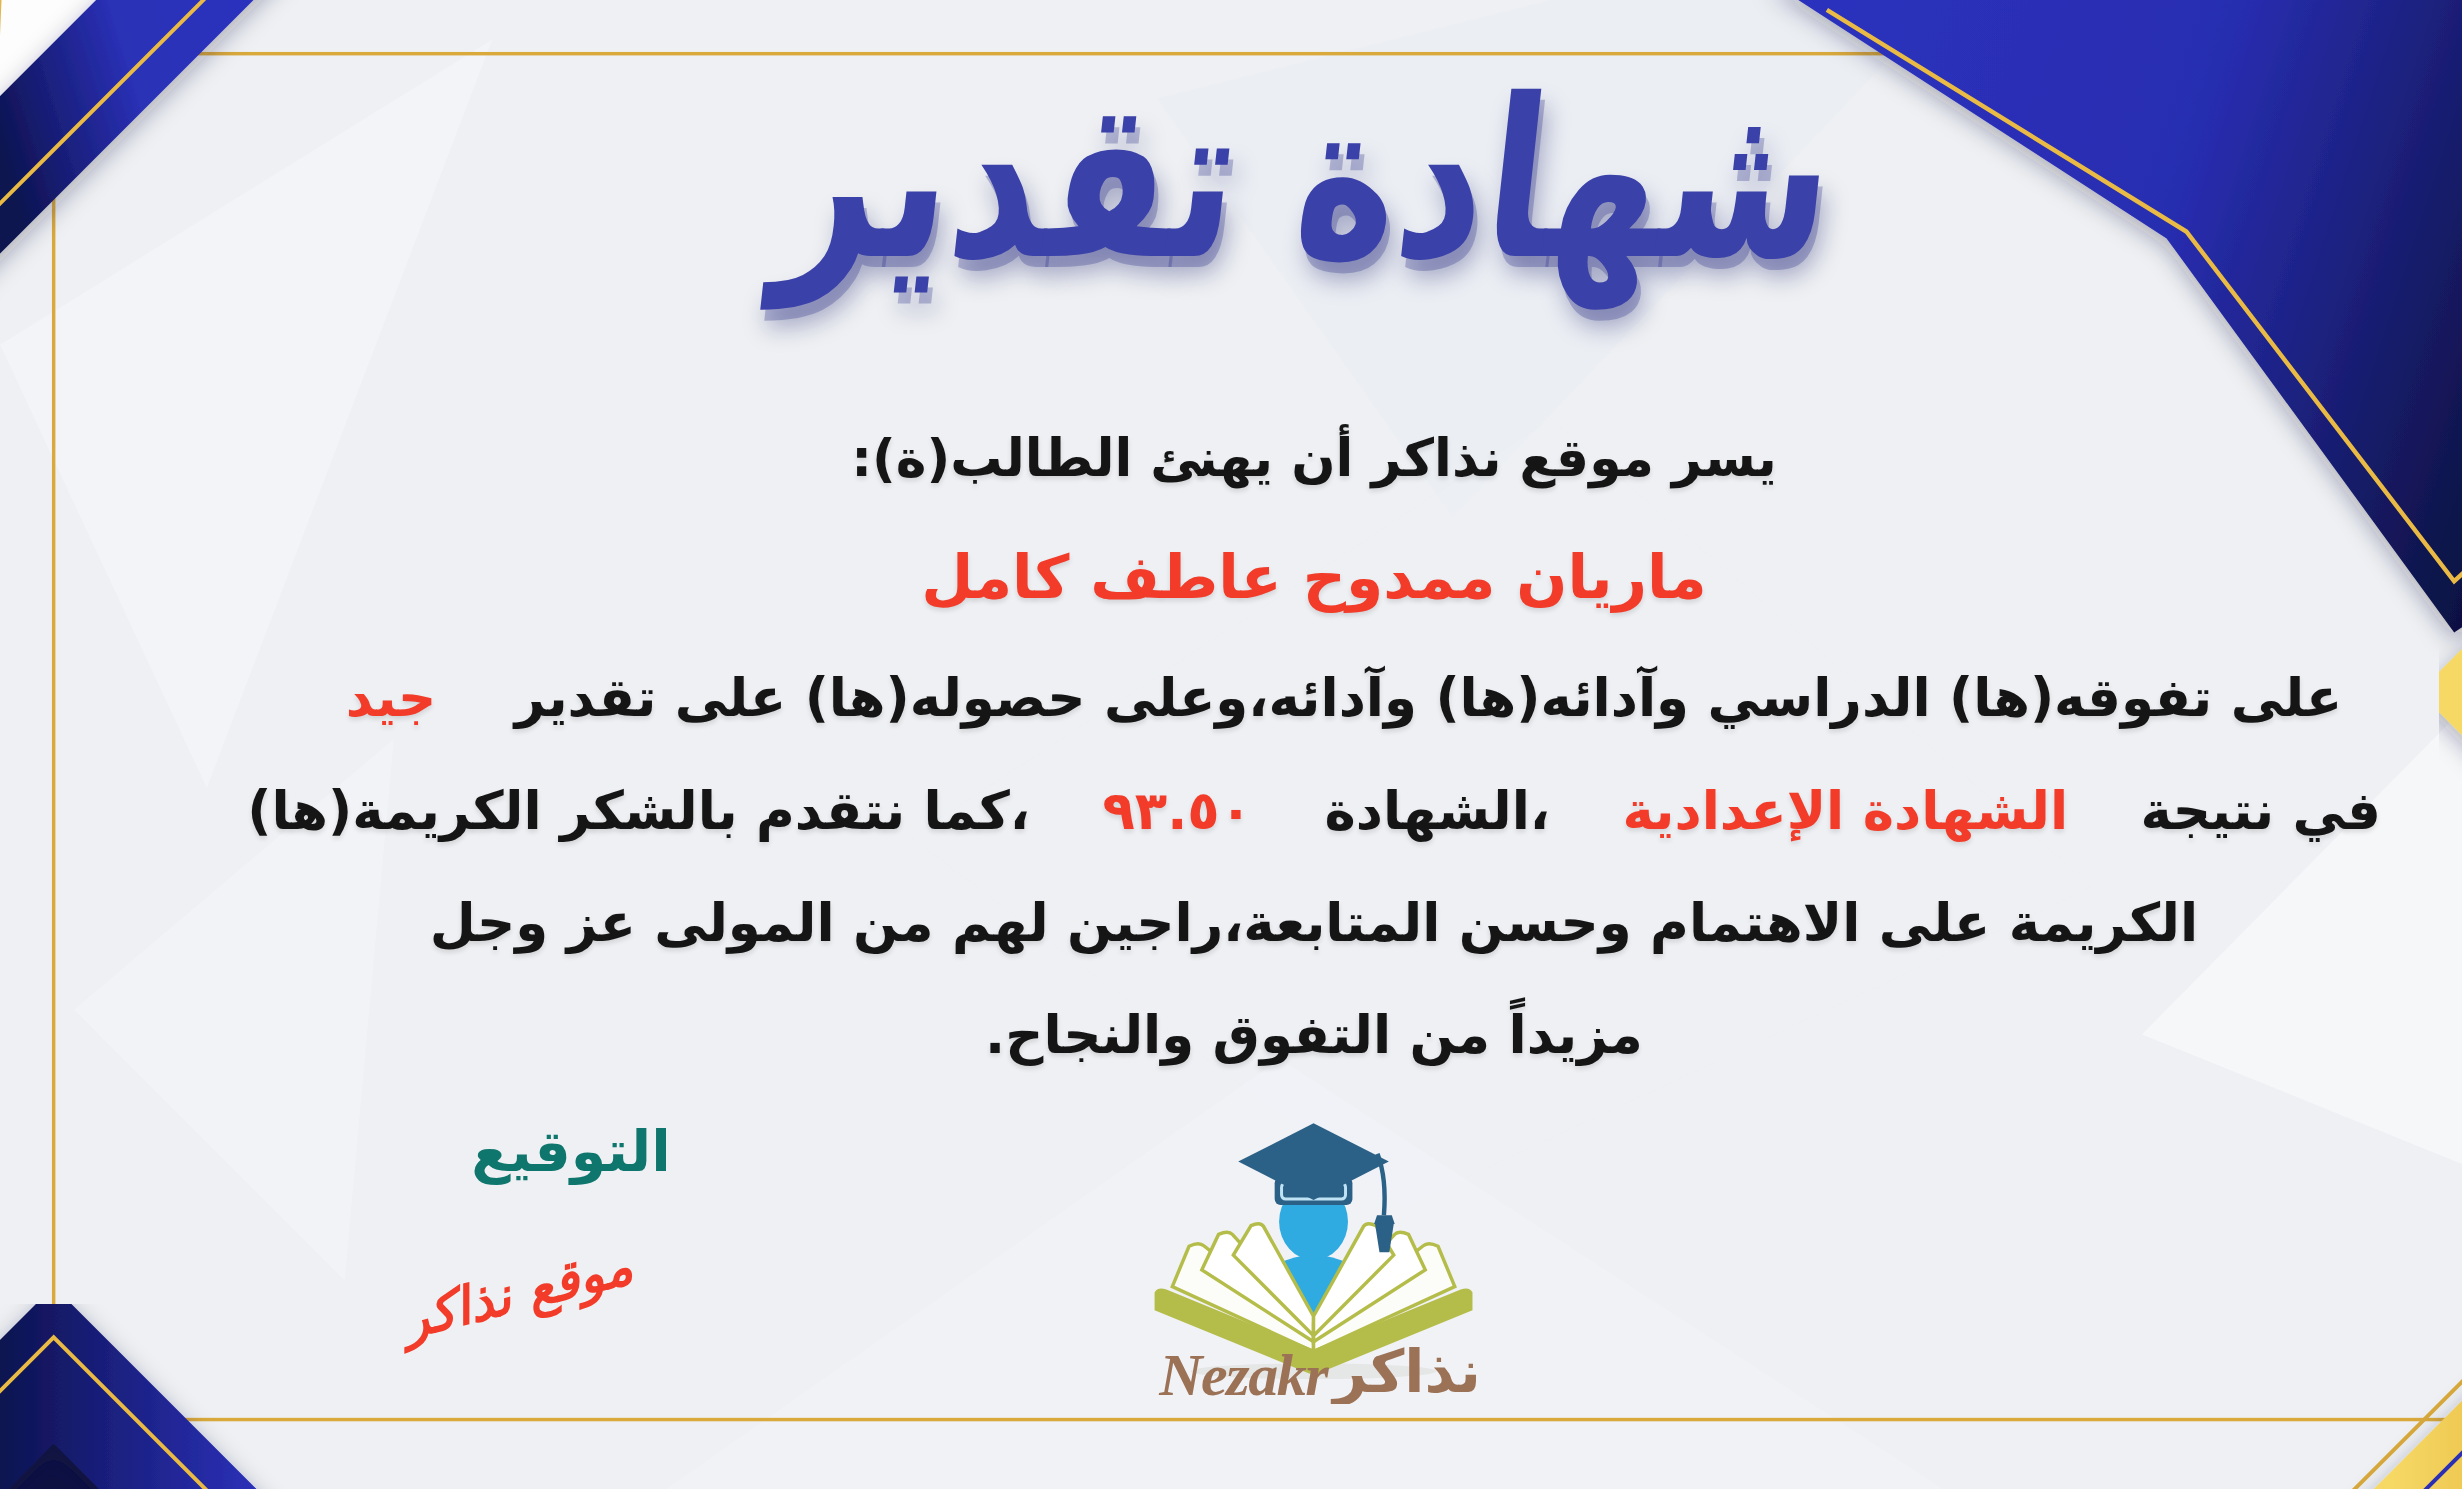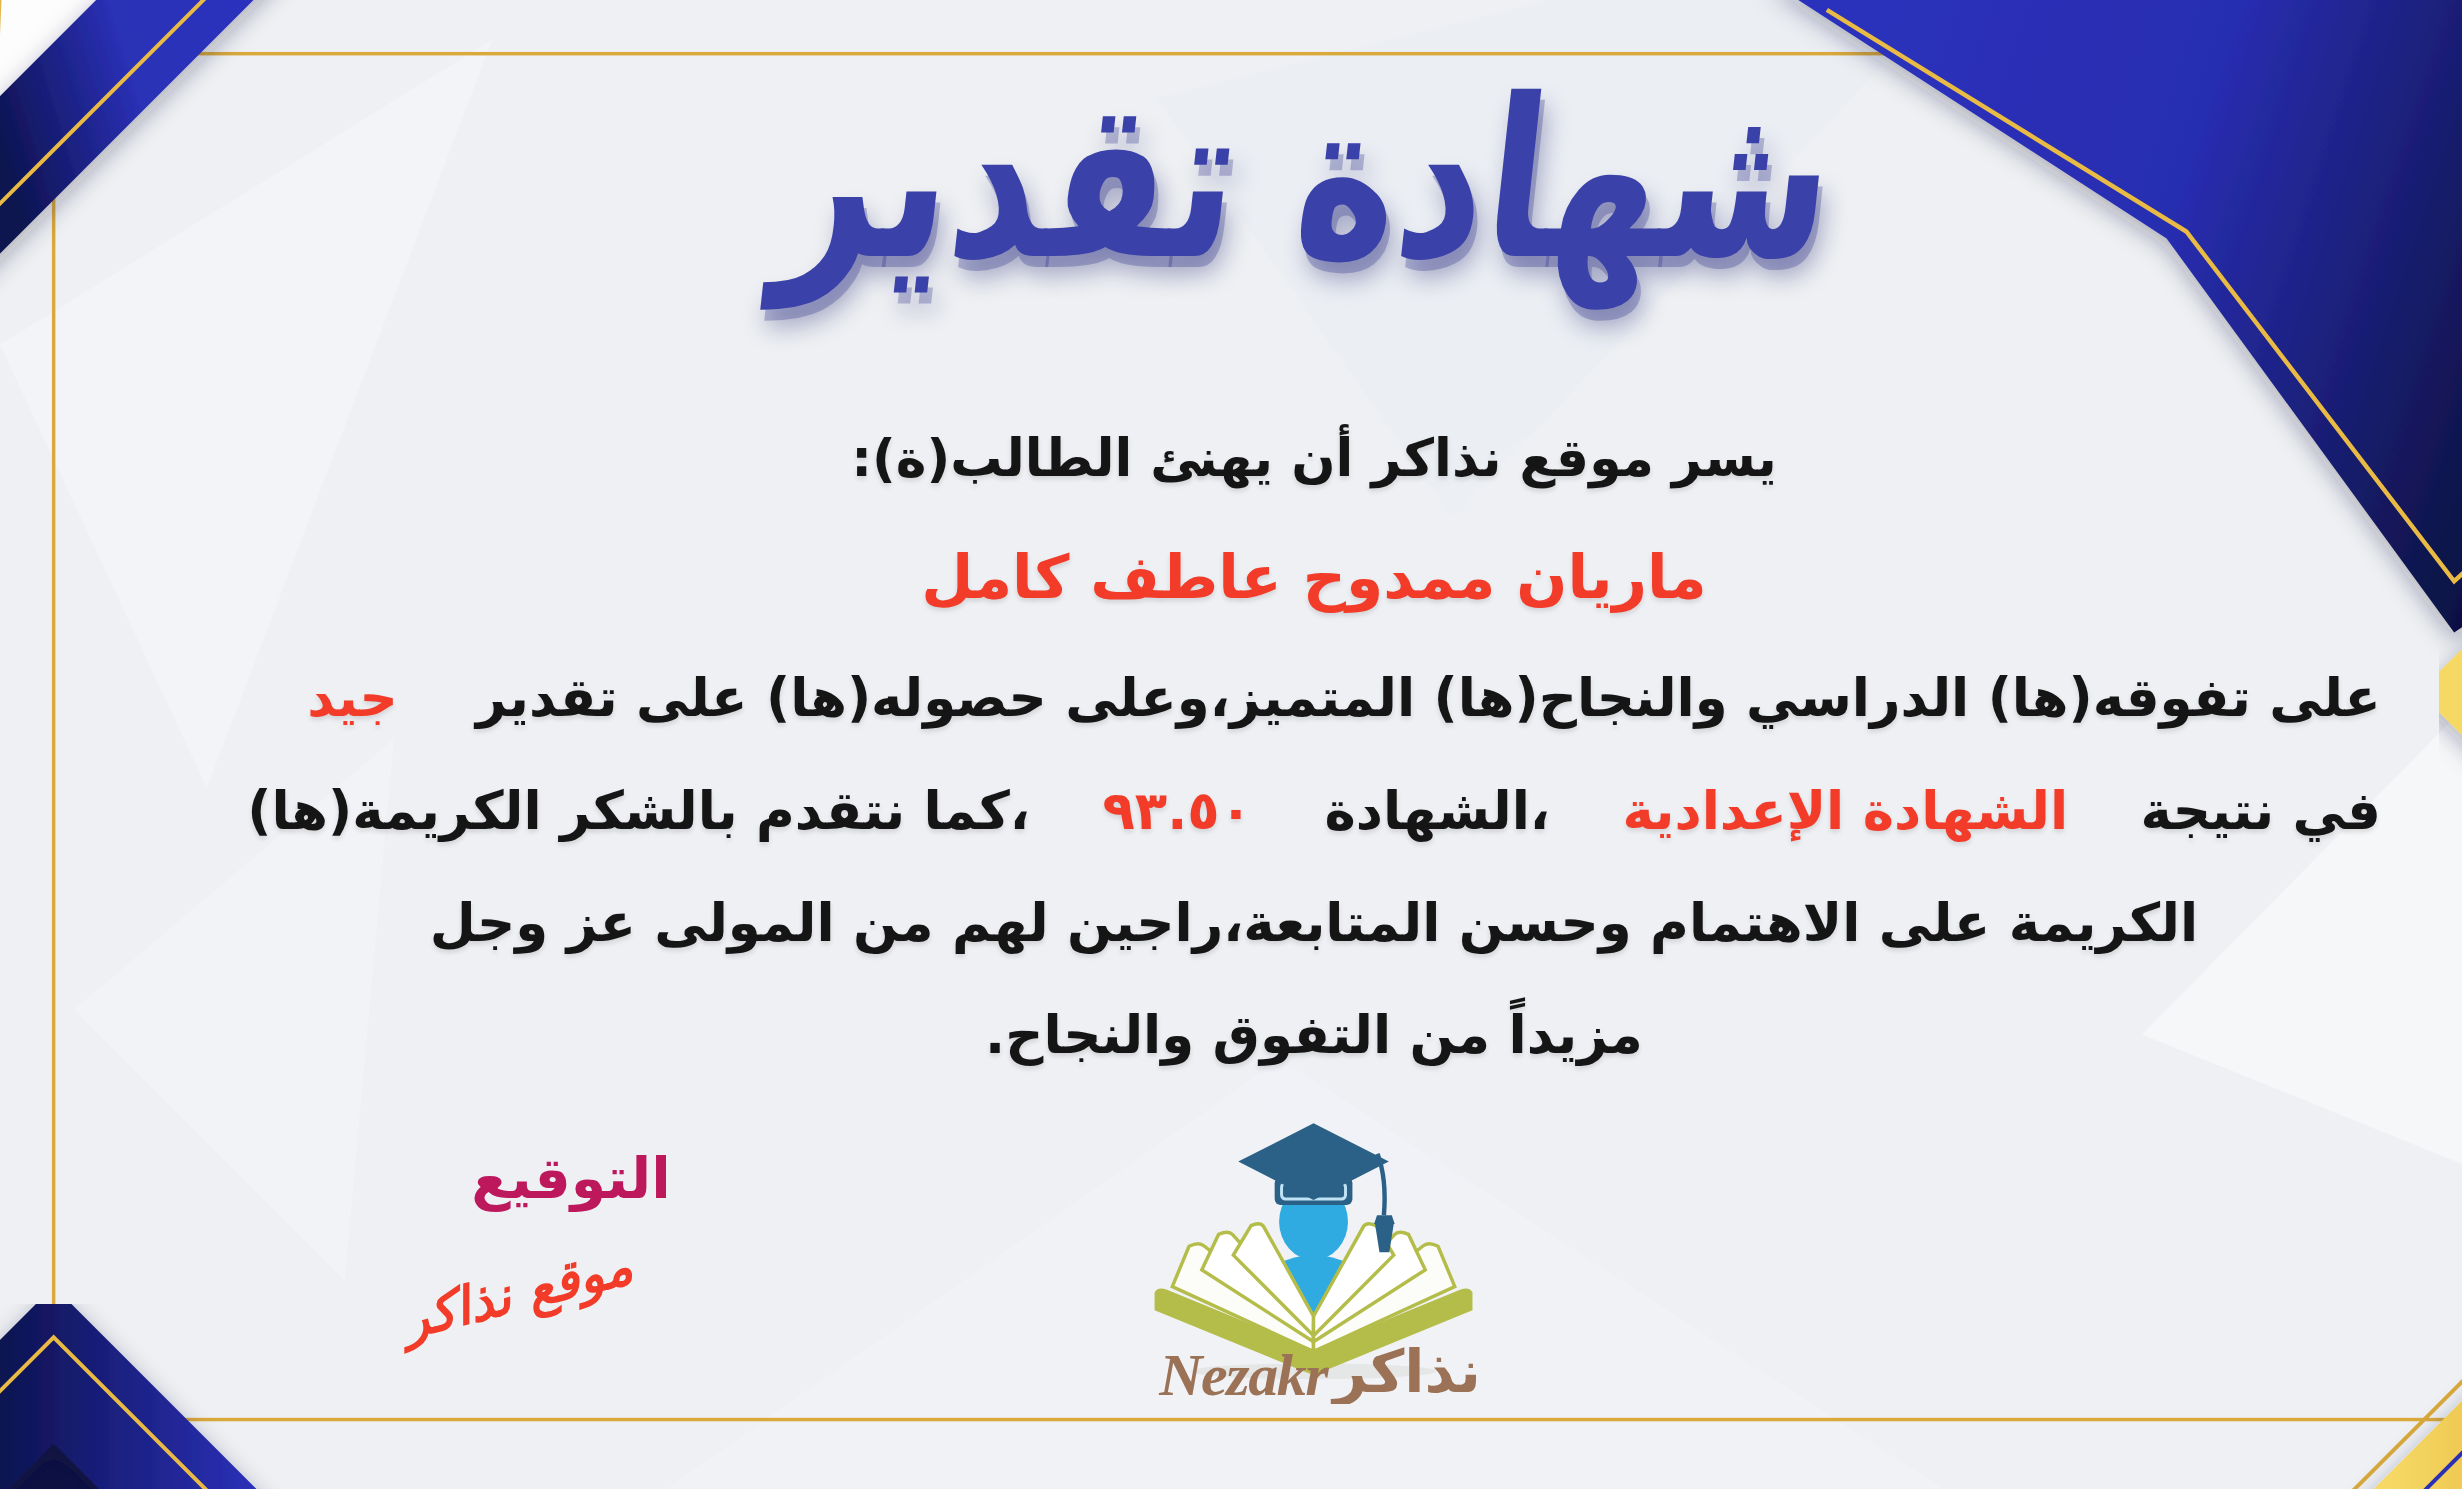--- a/index.html
+++ b/index.html
@@ -13,22 +13,22 @@
          text-shadow:4.9px 7.9px 0 rgba(39,44,134,.28), 7.9px 12.8px 19.7px rgba(26,31,110,.35);}
   .intro{top:428px;font-size:52px;}
   .name{top:542px;font-size:60px;color:#f23b28;}
   .l1{top:667px;font-size:53px;}
   .l2{top:780px;font-size:53px;}
   .l3{top:892px;font-size:53px;}
   .l4{top:1004px;font-size:53px;}
   .red{color:#f23b28;}
   .gap-wide{margin:0 60px;}
   .gap{margin:0 54px;}
-  .sig-label{position:absolute;left:443px;top:1145px;width:256px;text-align:center;
-             font-size:57px;font-weight:bold;color:#be185d;direction:rtl;}
+  .sig-label{position:absolute;left:443px;top:1118px;width:256px;text-align:center;
+             font-size:57px;font-weight:bold;color:#0f766e;direction:rtl;}
   .sig-script{position:absolute;left:384px;top:1263px;width:266px;text-align:center;
               font-size:52px;font-style:italic;font-weight:bold;color:#f23b28;
               transform:rotate(-14deg);direction:rtl;}
   .logo{position:absolute;left:1129px;top:1119px;}
 </style>
 </head>
 <body>
 
 <div class="canvas">
 
@@ -111,21 +111,21 @@
     </g>
   </svg>
 
   <div class="txt title">شهادة تقدير</div>
 
   <div class="txt intro">يسر موقع نذاكر أن يهنئ الطالب(ة):</div>
 
   <div class="txt name">ماريان ممدوح عاطف كامل</div>
 
   <div class="txt l1">
-    <span>على تفوقه(ها) الدراسي والنجاح(ها) المتميز،وعلى حصوله(ها) على تقدير</span>
+    <span>على تفوقه(ها) الدراسي وآدائه(ها) وآدائه،وعلى حصوله(ها) على تقدير</span>
     <span class="red gap-wide">جيد</span>
   </div>
 
   <div class="txt l2">
     <span>في نتيجة</span>
     <span class="red gap">الشهادة الإعدادية</span>
     <span>،الشهادة</span>
     <span class="red gap">٩٣.٥٠</span>
     <span>،كما نتقدم بالشكر الكريمة(ها)</span>
   </div>

